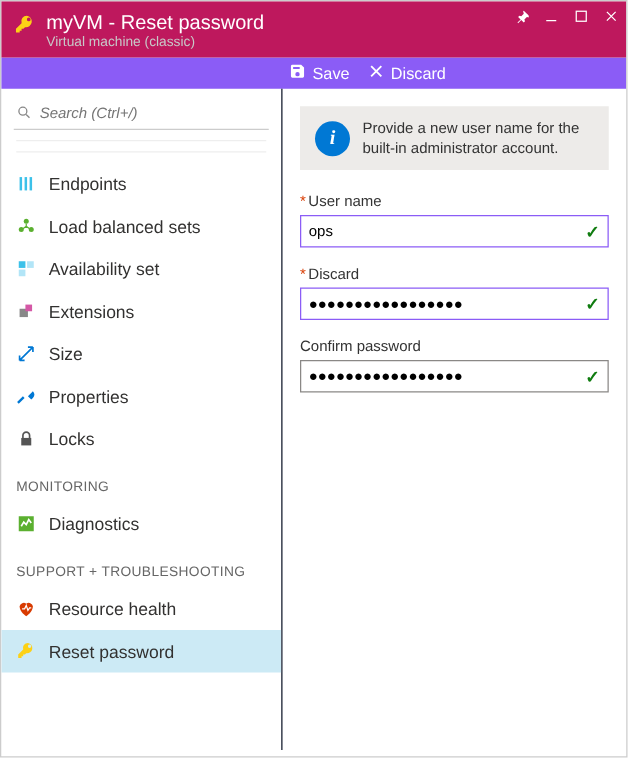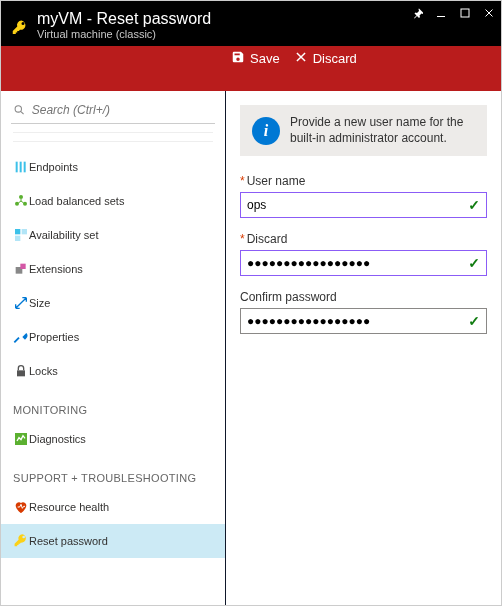--- a/index.html
+++ b/index.html
@@ -7,40 +7,40 @@
     font-family: "Segoe UI", sans-serif;
     font-size: 12px;
     color: #323130;
     width: 502px;
     height: 606px;
     overflow: hidden;
     background: #fff;
     border: 1px solid #ccc;
   }
   .header {
-    background: #000000;
+    background: #be185d;
     color: #fff;
     display: flex;
-    align-items: flex-end;
+    align-items: flex-start;
     padding: 8px 10px 6px 10px;
     position: relative;
   }
   .header .key-icon { margin-right: 8px; margin-top:2px; }
   .header-title { font-size: 16px; font-weight: 400; line-height: 1.2; }
   .header-sub { font-size: 11px; color: #c8c8c8; }
   .win-controls {
     position: absolute; right: 6px; top: 6px;
     display: flex; gap: 12px;
   }
   .win-controls span { cursor: default; font-size: 13px; }
   .toolbar {
-    background: #b91c1c;
+    background: #8b5cf6;
     color: #fff;
     display: flex;
-    padding: 4px 0 24px 0;
+    padding: 4px 0 4px 0;
   }
   .toolbar-spacer { width: 230px; }
   .toolbar-btn {
     display: flex; align-items: center; gap: 5px;
     font-size: 13px; margin-right: 14px; cursor: pointer;
   }
   .main { display: flex; height: calc(606px - 77px); }
   .sidebar {
     width: 225px;
     border-right: 1px solid #0f172a;
@@ -64,23 +64,24 @@
   }
   .overview-row {
     border-top: 1px solid #eee;
     border-bottom: 1px solid #eee;
     height: 10px;
     margin: 8px 12px 8px 12px;
   }
   .side-item {
     display: flex; align-items: center;
     padding: 9px 12px;
-    font-size: 11px;
+    font-size: 14px;
     color: #323130;
     cursor: pointer;
+    gap: 10px;
   }
   .side-item.selected {
     background: #cceaf5;
   }
   .side-section {
     font-size: 11px;
     letter-spacing: 0.3px;
     color: #666;
     padding: 16px 12px 6px 12px;
   }

